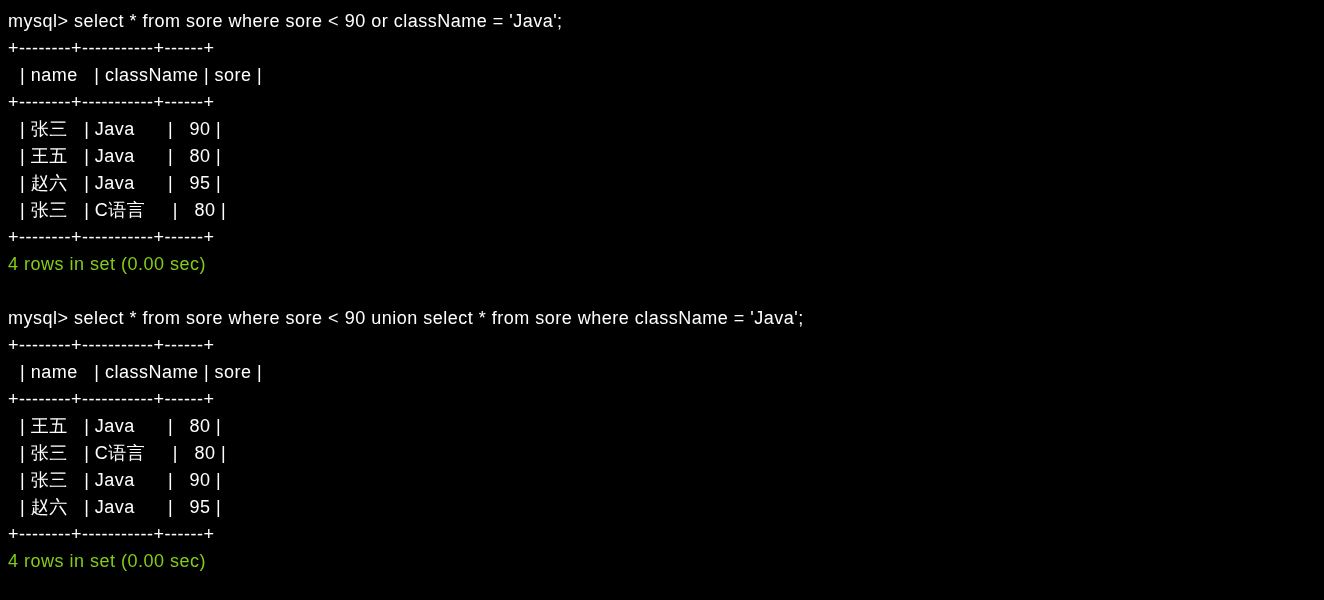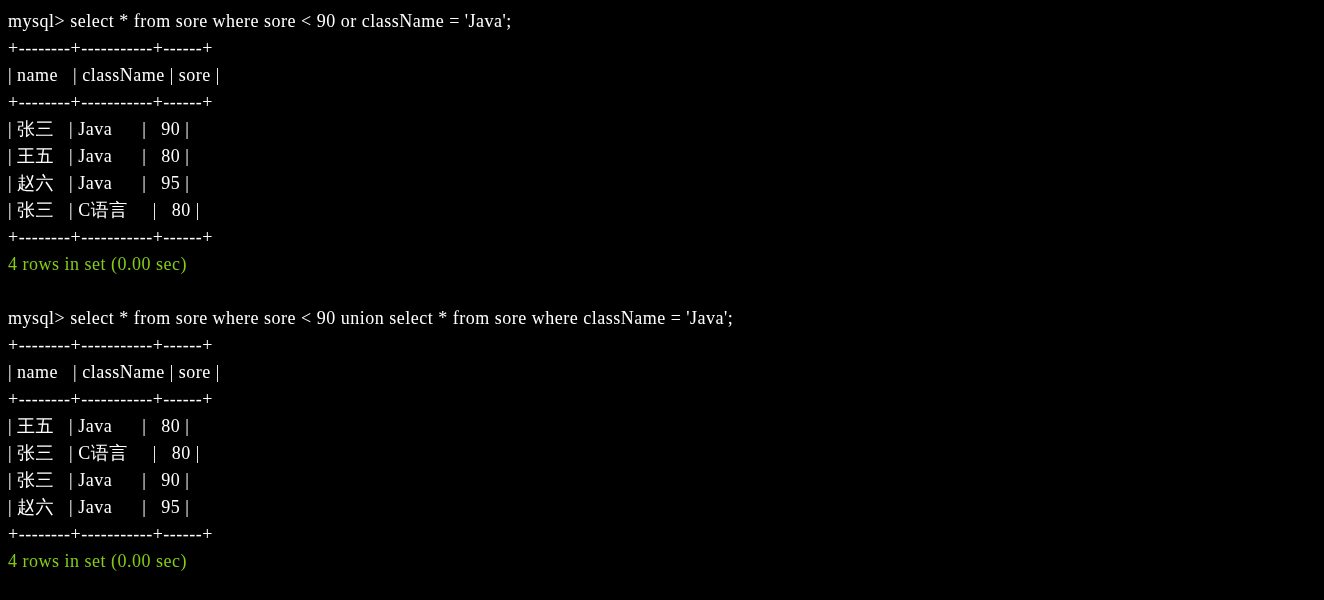--- a/index.html
+++ b/index.html
@@ -13,33 +13,34 @@
       font-family: 'Consolas', 'Monaco', 'Courier New', monospace;
       font-size: 18px;
       line-height: 1.5;
       padding: 8px;
       width: 1324px;
       height: 600px;
       letter-spacing: 0.5px;
     }
     .terminal-line {
       white-space: pre;
-      font-family: Liberation Serif, serif;
+      font-family: Liberation Sans, sans-serif;
     }
     .prompt {
       color: #ffffff;
     }
     .query {
       color: #ffffff;
     }
     .table-border {
       color: #ffffff;
     }
     .table-row {
       color: #ffffff;
+      margin-left: 12px;
     }
     .status {
       color: #84cc16;
     }
     .blank-line {
       height: 1.5em;
     }
   </style>
 </head>
 <body>

